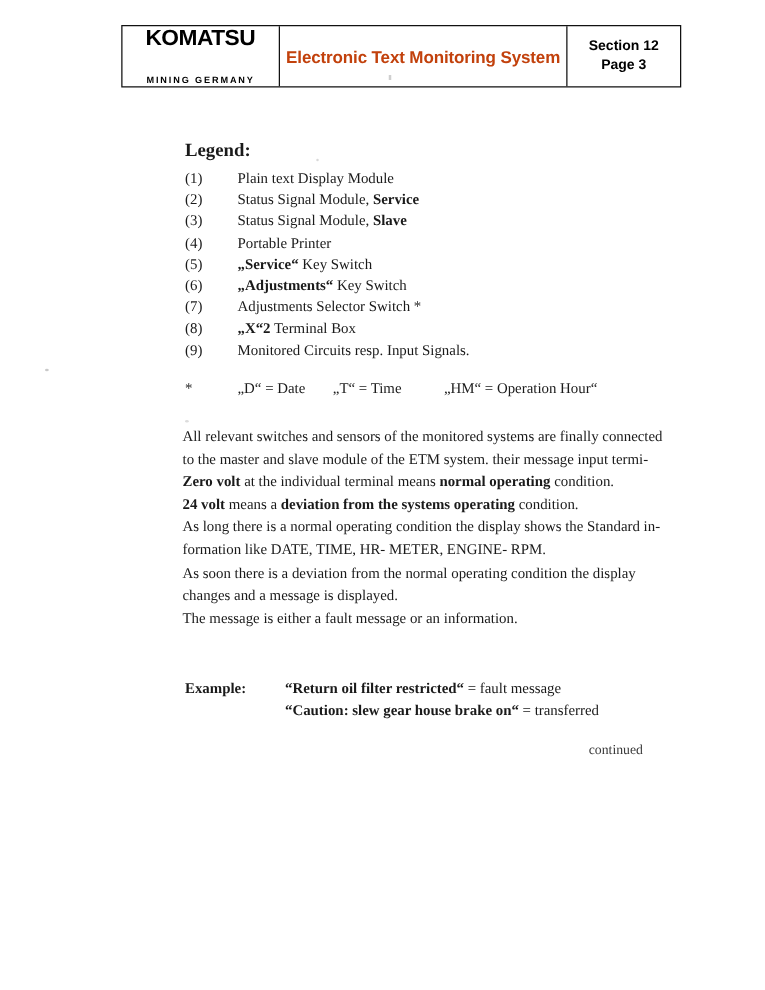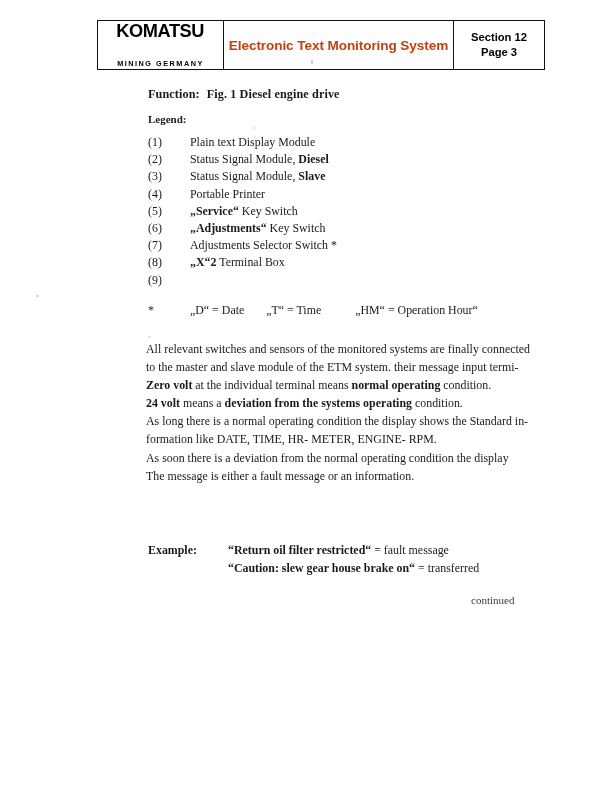--- a/index.html
+++ b/index.html
@@ -107,21 +107,21 @@
     font-weight: bold;
     white-space: nowrap;
     letter-spacing: 0.1px;
   }
   .fn-line .fn-label { margin-right: 7px; }
 
   .legend-head {
     position: absolute;
     left: 148px;
     top: 113px;
-    font-size: 11px;
+    font-size: 15px;
     font-weight: bold;
   }
 
   .legend-list {
     position: absolute;
     left: 148px;
     top: 135px;
     width: 380px;
   }
   .legend-row {
@@ -226,34 +226,31 @@
     </div>
     <div class="hdr-cell hdr-title-cell">
       <div class="hdr-title-text">Electronic Text Monitoring System</div>
     </div>
     <div class="hdr-cell hdr-sect-cell">
       <div class="hdr-sect-line">Section 12</div>
       <div class="hdr-sect-line">Page 3</div>
     </div>
   </div>
 
-  <div class="fn-line">
-    <span class="fn-label">Function:</span><span>Fig. 1 Diesel engine drive</span>
-  </div>
 
   <div class="legend-head">Legend:</div>
 
   <div class="legend-list">
     <div class="legend-row">
       <span class="legend-num">(1)</span>
       <span class="legend-txt"><span>Plain text Display Module</span></span>
     </div>
     <div class="legend-row">
       <span class="legend-num">(2)</span>
-      <span class="legend-txt"><span>Status Signal Module, </span><b>Diesel</b><span></span></span>
+      <span class="legend-txt"><span>Status Signal Module, </span><b>Service</b><span></span></span>
     </div>
     <div class="legend-row">
       <span class="legend-num">(3)</span>
       <span class="legend-txt"><span>Status Signal Module, </span><b>Slave</b><span></span></span>
     </div>
     <div class="legend-row">
       <span class="legend-num">(4)</span>
       <span class="legend-txt"><span>Portable Printer</span></span>
     </div>
     <div class="legend-row">
@@ -267,36 +264,38 @@
     <div class="legend-row">
       <span class="legend-num">(7)</span>
       <span class="legend-txt"><span>Adjustments Selector Switch *</span></span>
     </div>
     <div class="legend-row">
       <span class="legend-num">(8)</span>
       <span class="legend-txt"><b>„X“2</b><span> Terminal Box</span></span>
     </div>
     <div class="legend-row">
       <span class="legend-num">(9)</span>
+      <span class="legend-txt"><span>Monitored Circuits resp. Input Signals.</span></span>
     </div>
   </div>
 
   <div class="footnote">
     <span class="footnote-star">*</span>
     <span><span class="fn-item">„D“ = Date</span><span class="fn-gap1"></span><span class="fn-item">„T“ = Time</span><span class="fn-gap2"></span><span class="fn-item">„HM“ = Operation Hour“</span></span>
   </div>
 
   <div class="body-block">
     <div class="body-line"><span>All relevant switches and sensors of the monitored systems are finally connected</span></div>
     <div class="body-line"><span>to the master and slave module of the ETM system. their message input termi-</span></div>
     <div class="body-line"><b>Zero volt</b><span> at the individual terminal means </span><b>normal operating</b><span> condition.</span></div>
     <div class="body-line"><b>24 volt</b><span> means a </span><b>deviation from the systems operating</b><span> condition.</span></div>
     <div class="body-line"><span>As long there is a normal operating condition the display shows the Standard in-</span></div>
     <div class="body-line"><span>formation like DATE, TIME, HR- METER, ENGINE- RPM.</span></div>
     <div class="body-line"><span>As soon there is a deviation from the normal operating condition the display</span></div>
+    <div class="body-line"><span>changes and a message is displayed.</span></div>
     <div class="body-line"><span>The message is either a fault message or an information.</span></div>
   </div>
 
   <div class="example-block">
     <div class="example-row">
       <span class="example-label">Example:</span>
       <span class="example-txt"><b>“Return oil filter restricted“</b><span> = fault message</span></span>
     </div>
     <div class="example-row">
       <span class="example-label"></span>

